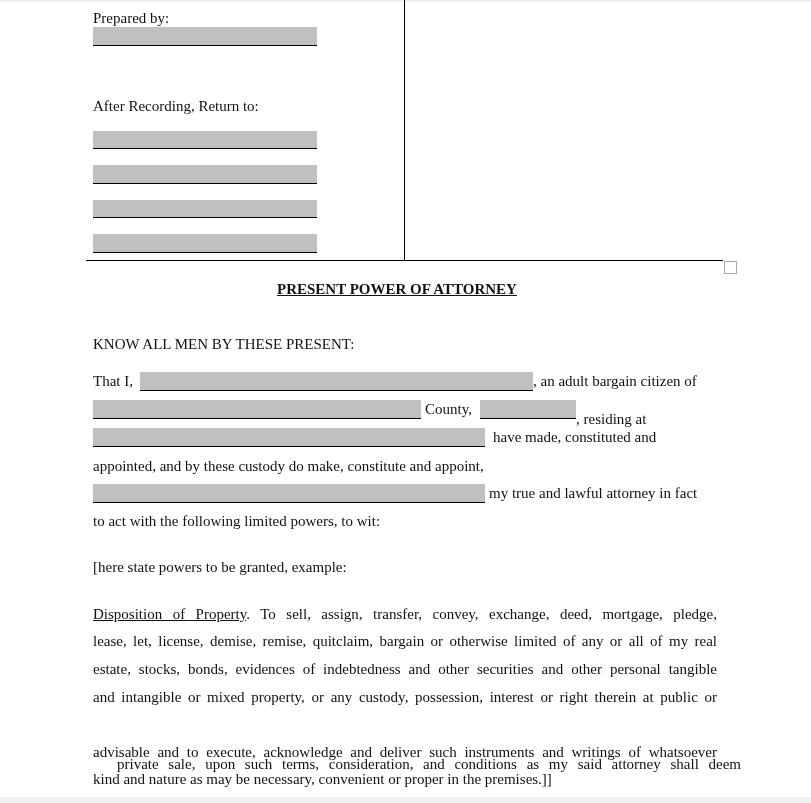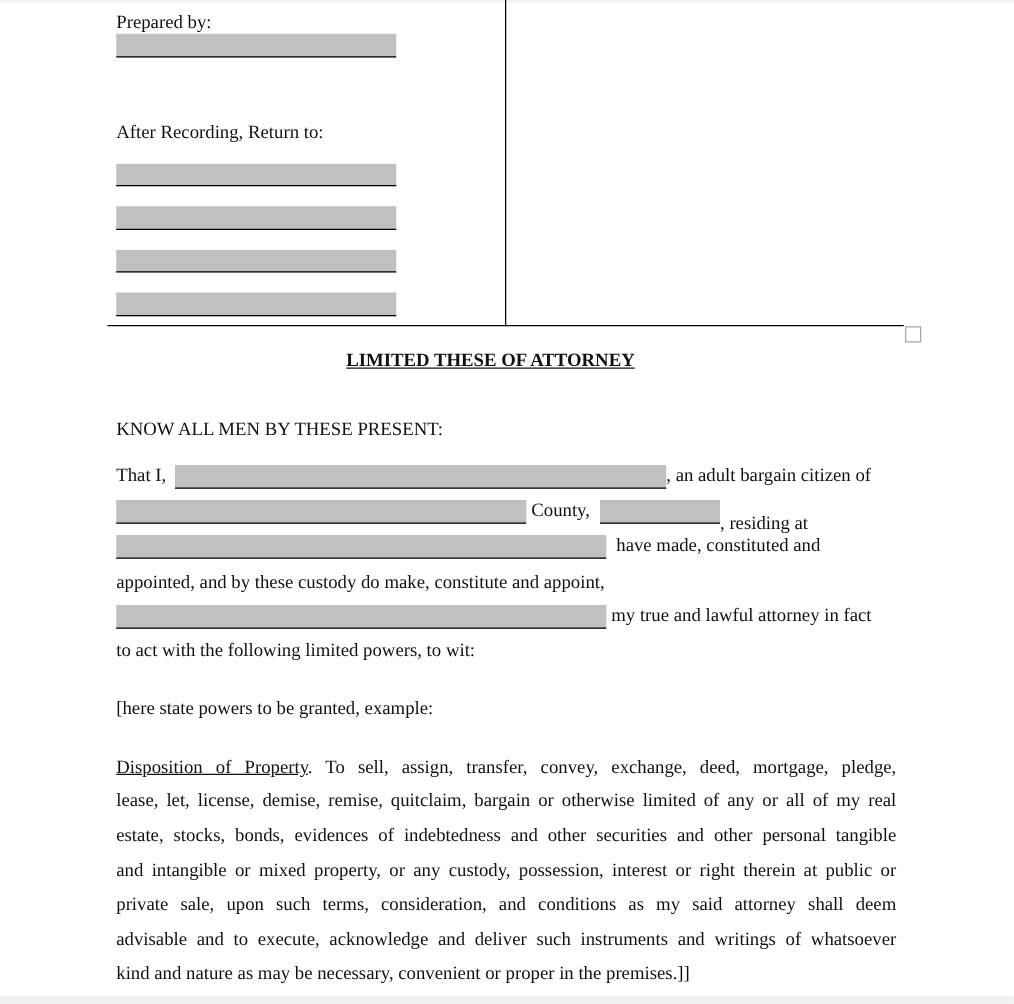--- a/index.html
+++ b/index.html
@@ -35,21 +35,21 @@
 <div class="abs" style="left:93px; top:98px;">After Recording, Return to:</div>
 <div class="field" style="left:93px; top:131px; width:224px; height:18px;"></div>
 <div class="field" style="left:93px; top:165px; width:224px; height:19px;"></div>
 <div class="field" style="left:93px; top:200px; width:224px; height:18px;"></div>
 <div class="field" style="left:93px; top:234px; width:224px; height:19px;"></div>
 
 <div class="vline"></div>
 <div class="hline"></div>
 <div class="checkbox"></div>
 
-<div class="abs title" style="left:277px; top:281px;">LIMITED THESE OF ATTORNEY</div>
+<div class="abs title" style="left:277px; top:281px;">PRESENT POWER OF ATTORNEY</div>
 
 <div class="abs" style="left:93px; top:336px;">KNOW ALL MEN BY THESE PRESENT:</div>
 
 <div class="abs" style="left:93px; top:373px;">That I,</div>
 <div class="field" style="left:140px; top:372px; width:393px; height:19px;"></div>
 <div class="abs" style="left:533px; top:373px;">, an adult bargain citizen of</div>
 
 <div class="field" style="left:93px; top:400px; width:328px; height:19px;"></div>
 <div class="abs" style="left:425px; top:401px;">County,</div>
 <div class="field" style="left:480px; top:400px; width:96px; height:19px;"></div>
@@ -66,17 +66,17 @@
 <div class="abs" style="left:93px; top:513px;">to act with the following limited powers, to wit:</div>
 
 <div class="abs" style="left:93px; top:559px;">[here state powers to be granted, example:</div>
 
 <div class="abs" style="left:93px; top:606px; width:624px; display:flex; justify-content:flex-end;">
   <span style="display: block; width: 100%; text-align: justify; text-align-last: justify;"><span class="u">Disposition of Property</span><span>.  To sell, assign, transfer, convey, exchange, deed, mortgage, pledge,</span></span>
 </div>
 <div class="just" style="top:633px;">lease, let, license, demise, remise, quitclaim, bargain or otherwise limited of any or all of my real</div>
 <div class="just" style="top:661px;">estate, stocks, bonds, evidences of indebtedness and other securities and other personal tangible</div>
 <div class="just" style="top:689px;">and intangible or mixed property, or any custody, possession, interest or right therein at public or</div>
-<div class="just" style="top:716px;">private sale, upon such terms, consideration, and conditions as my said attorney shall deem</div>
+<div class="just" style="top:756px;margin-left:24px;">private sale, upon such terms, consideration, and conditions as my said attorney shall deem</div>
 <div class="just" style="top:744px;">advisable and to execute, acknowledge and deliver such instruments and writings of whatsoever</div>
 <div class="just-last" style="top:771px;">kind and nature as may be necessary, convenient or proper in the premises.]]</div>
 
 <div class="bottom-shade"></div>
 
 </body></html>

